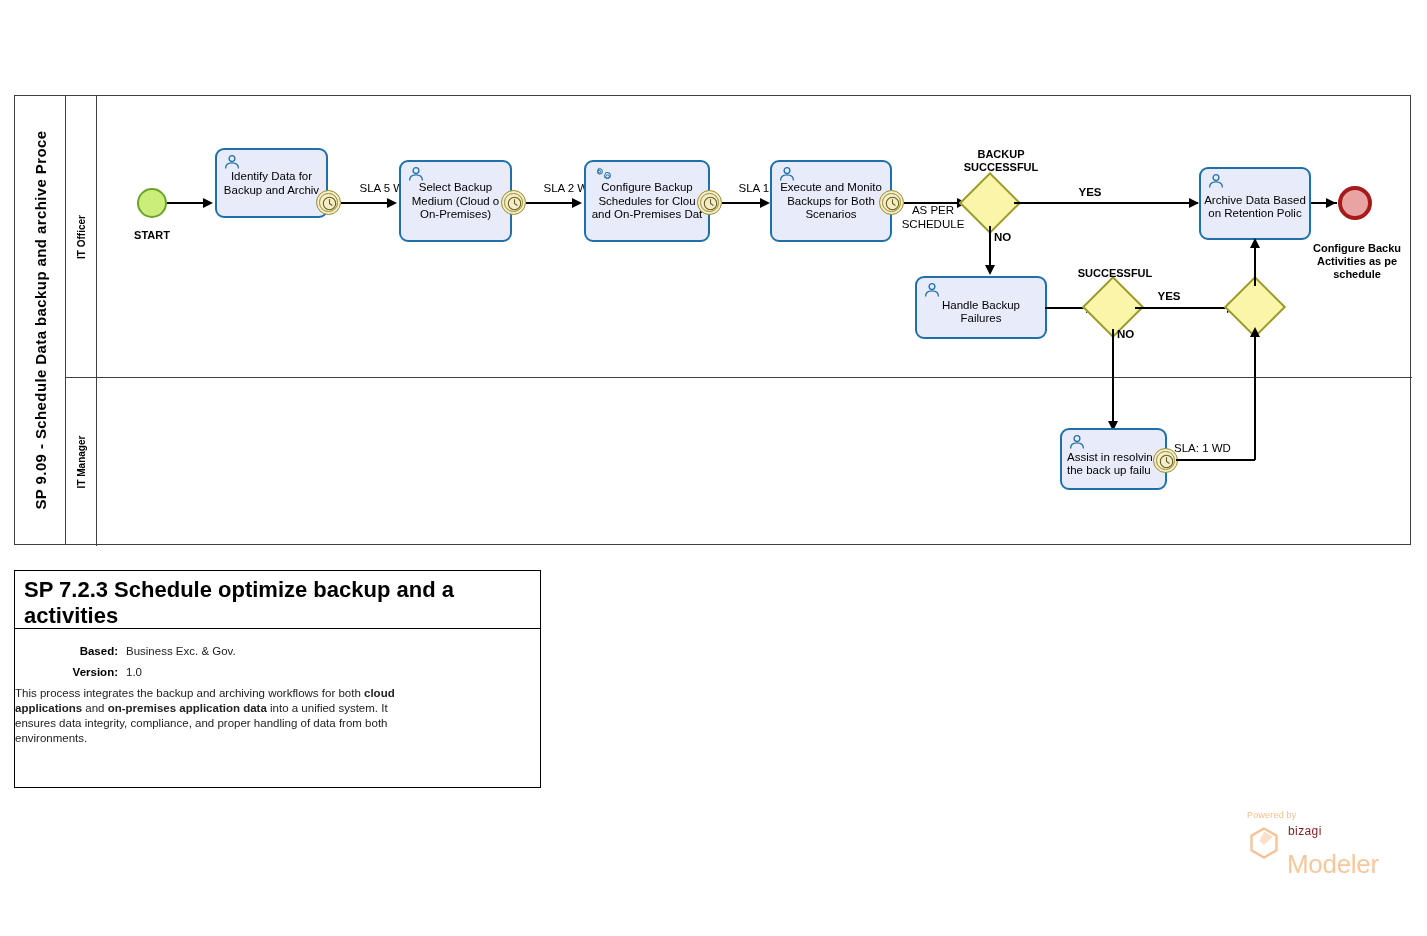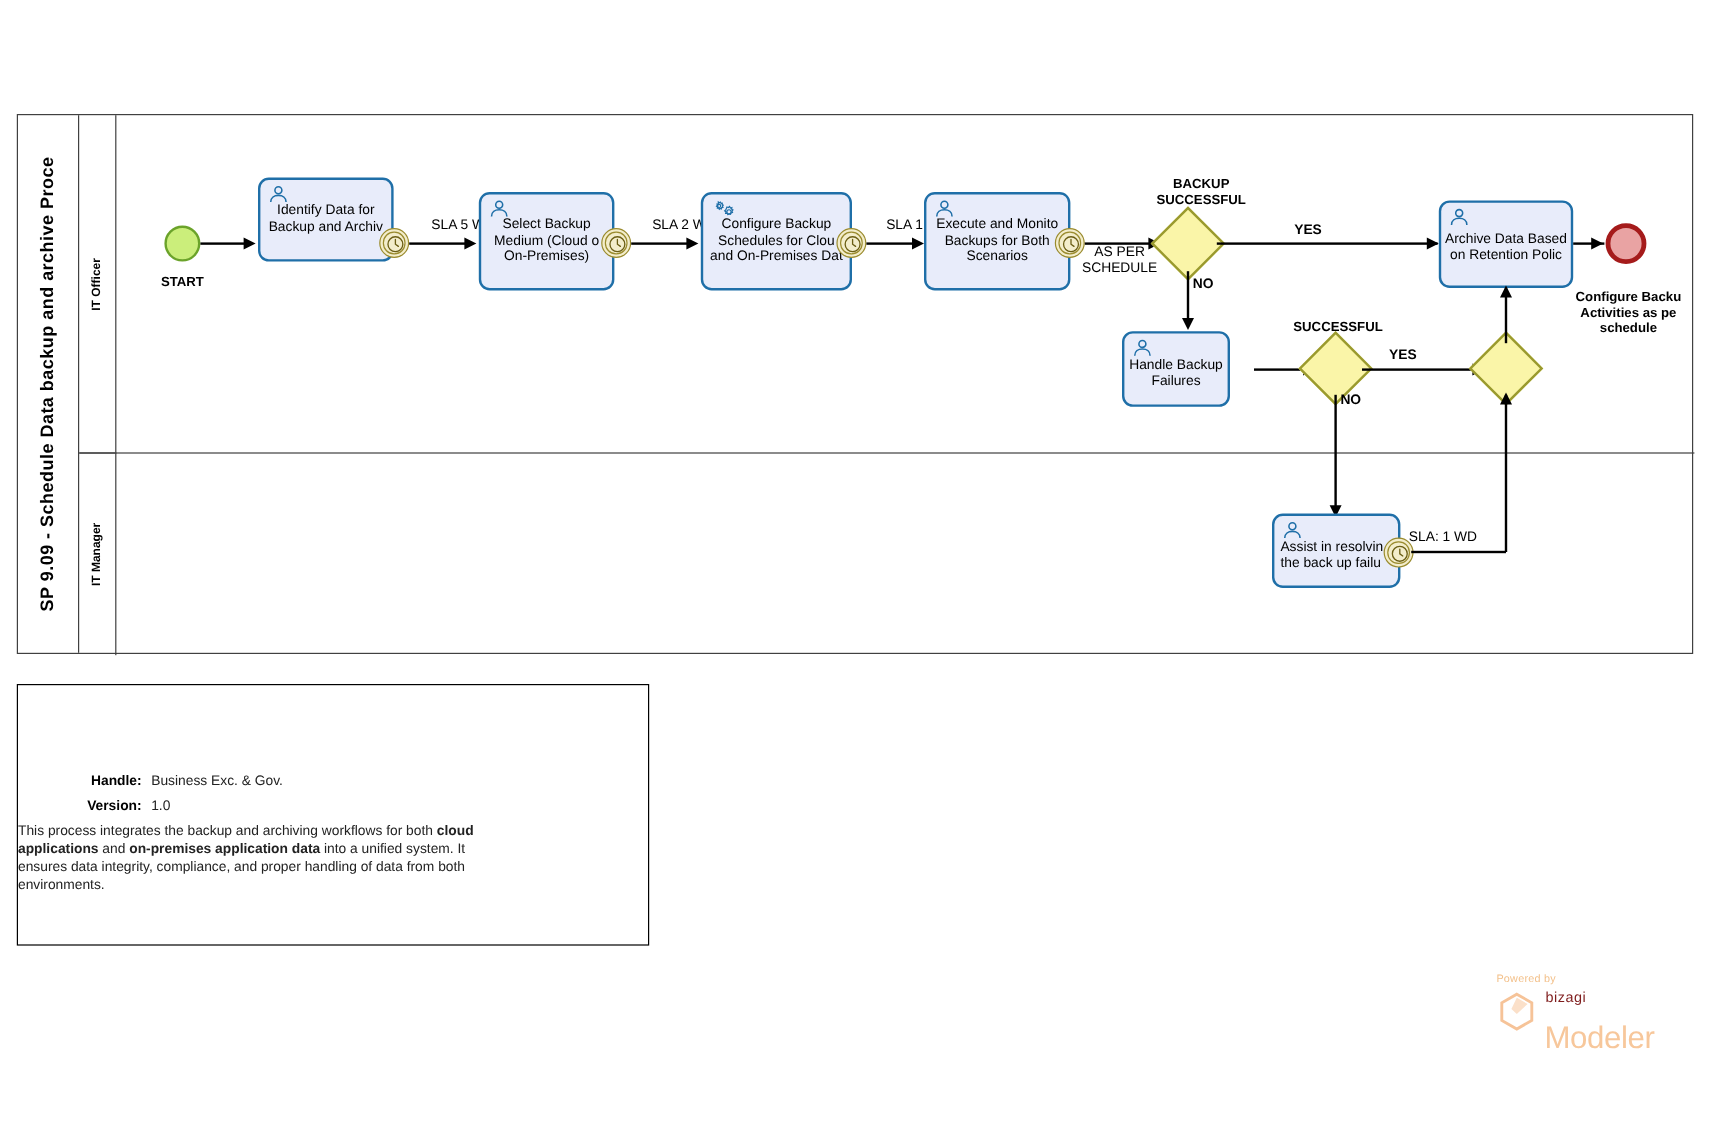--- a/index.html
+++ b/index.html
@@ -213,21 +213,21 @@
 </div>
 
 <div class="line h-line abs" style="left:1311px;top:202px;width:26px;"></div>
 <div class="arrow-r abs" style="left:1326px;top:197.5px;"></div>
 
 <div class="end-ev abs" style="left:1338px;top:186px;"></div>
 <div class="ev-label abs" style="left:1302px;top:242px;width:110px;text-align:center;">Configure Backu
 Activities as pe
 schedule</div>
 
-<div class="task abs" style="left:935px;top:276px;width:90px;height:63px;padding-left:12px;">
+<div class="task abs" style="left:915px;top:276px;width:132px;height:63px;padding-left:12px;">
   <span class="task-icon">
     <svg width="18" height="16" viewBox="0 0 18 16">
         <circle cx="9" cy="4.6" r="2.9" fill="none" stroke="#1F6FA8" stroke-width="1.3"></circle>
         <path d="M2.6 14.4c0-3.7 2.9-5.6 6.4-5.6s6.4 1.9 6.4 5.6" fill="none" stroke="#1F6FA8" stroke-width="1.3"></path>
       </svg>
   </span>
   <div class="task-label" style="top:57%;">Handle Backup
 Failures</div>
 </div>
 
@@ -266,23 +266,27 @@
       <path d="M7.5 3.6V7.5L10 9.3" fill="none" stroke="#6B5E14" stroke-width="1.1" stroke-linecap="round"></path>
     </svg>
 </div>
 
 <div class="line h-line abs" style="left:1176px;top:459px;width:79px;"></div>
 <div class="line v-line abs" style="left:1254px;top:329px;width:1.6px;height:131px;"></div>
 <div class="arrow-u abs" style="left:1249.5px;top:327px;"></div>
 <div class="flow-label abs" style="left:1174px;top:441px;width:78px;text-align:left;">SLA: 1 WD</div>
 
 <div id="info">
+  <div id="info-title">
+    <span>SP 7.2.3 Schedule optimize backup and a</span><br>
+    <span>activities</span>
+  </div>
   <div id="info-body">
     <div class="meta-row">
-      <div class="meta-key">Handle:</div>
+      <div class="meta-key">Based:</div>
       <div class="meta-val">Business Exc. &amp; Gov.</div>
     </div>
     <div class="meta-row">
       <div class="meta-key">Version:</div>
       <div class="meta-val">1.0</div>
     </div>
     <div class="meta-row">
       <div class="meta-val" style="width:392px;"><span>This process integrates the backup and archiving workflows for both </span><b>cloud applications</b><span> and </span><b>on-premises application data</b><span> into a unified system. It ensures data integrity, compliance, and proper handling of data from both environments.</span></div>
     </div>
   </div>

